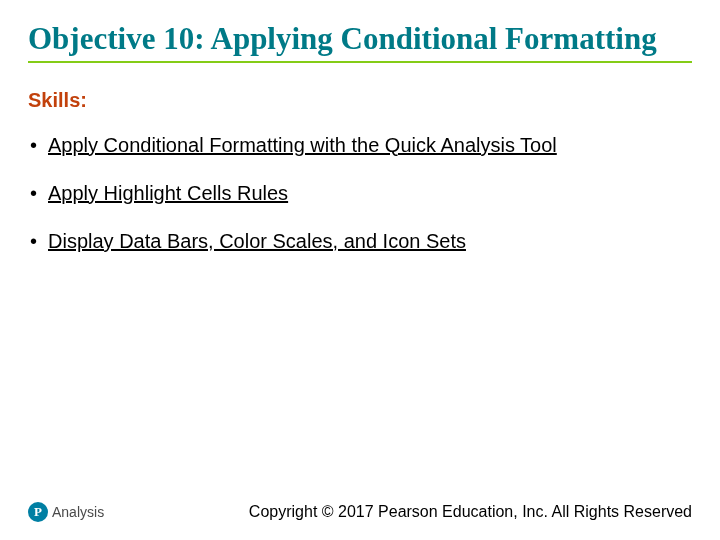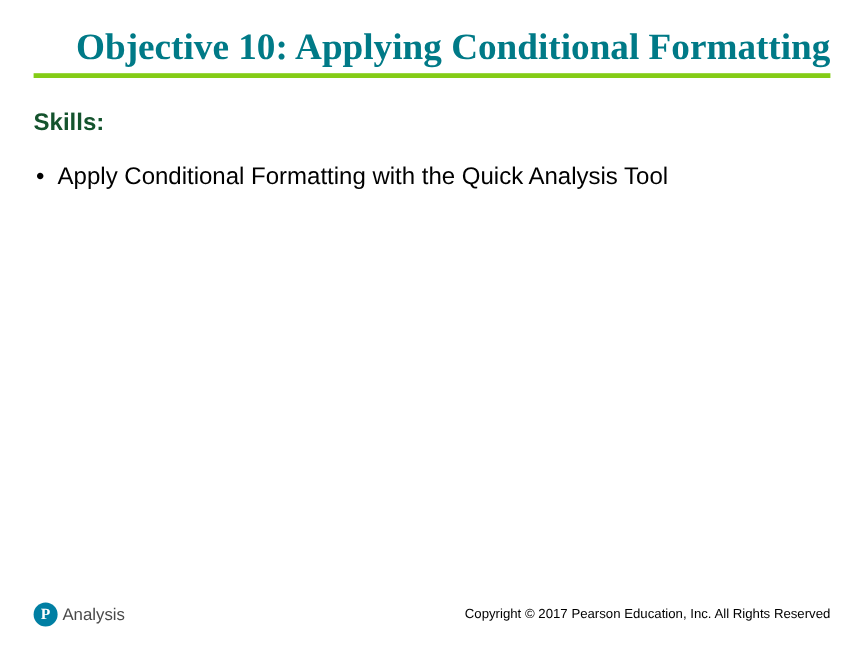--- a/index.html
+++ b/index.html
@@ -9,34 +9,34 @@
     background: #ffffff;
     position: relative;
     padding: 20px 28px 0 28px;
   }
   .title {
     color: #007a87;
     font-family: "Times New Roman", Times, serif;
     font-weight: bold;
     font-size: 31px;
     line-height: 1.25;
-    border-bottom: 4px solid #84cc16;
+    border-bottom: 2px solid #84cc16;
     padding-bottom: 2px;
     margin-bottom: 26px;
-    text-align: right;
   }
   .skills-label {
     font-weight: bold;
     font-size: 20px;
-    color: #14532d;
+    color: #c2410c;
     margin-bottom: 20px;
   }
   ul.skills {
     list-style: none;
     padding-left: 2px;
+    text-decoration: underline;
   }
   ul.skills li {
     font-size: 20px;
     color: #000;
     margin-bottom: 22px;
     line-height: 1.3;
     position: relative;
     padding-left: 18px;
   }
   ul.skills li::before {
@@ -74,33 +74,35 @@
     color: #fff;
     font-weight: bold;
     font-size: 13px;
     font-family: Georgia, serif;
   }
   .logo-text {
     color: #4a4a4a;
     font-size: 14px;
   }
   .copyright {
-    font-size: 11px;
+    font-size: 16px;
     color: #000;
   }
 </style>
 </head>
 <body>
 
 <h1 class="title">Objective 10: Applying Conditional Formatting</h1>
 
 <div class="skills-label">Skills:</div>
 
 <ul class="skills">
   <li>Apply Conditional Formatting with the Quick Analysis Tool</li>
+  <li>Apply Highlight Cells Rules</li>
+  <li>Display Data Bars, Color Scales, and Icon Sets</li>
 </ul>
 
 <div class="footer">
   <div class="logo">
     <div class="logo-mark">P</div>
     <div class="logo-text">Analysis</div>
   </div>
   <div class="copyright">Copyright © 2017 Pearson Education, Inc. All Rights Reserved</div>
 </div>
 

